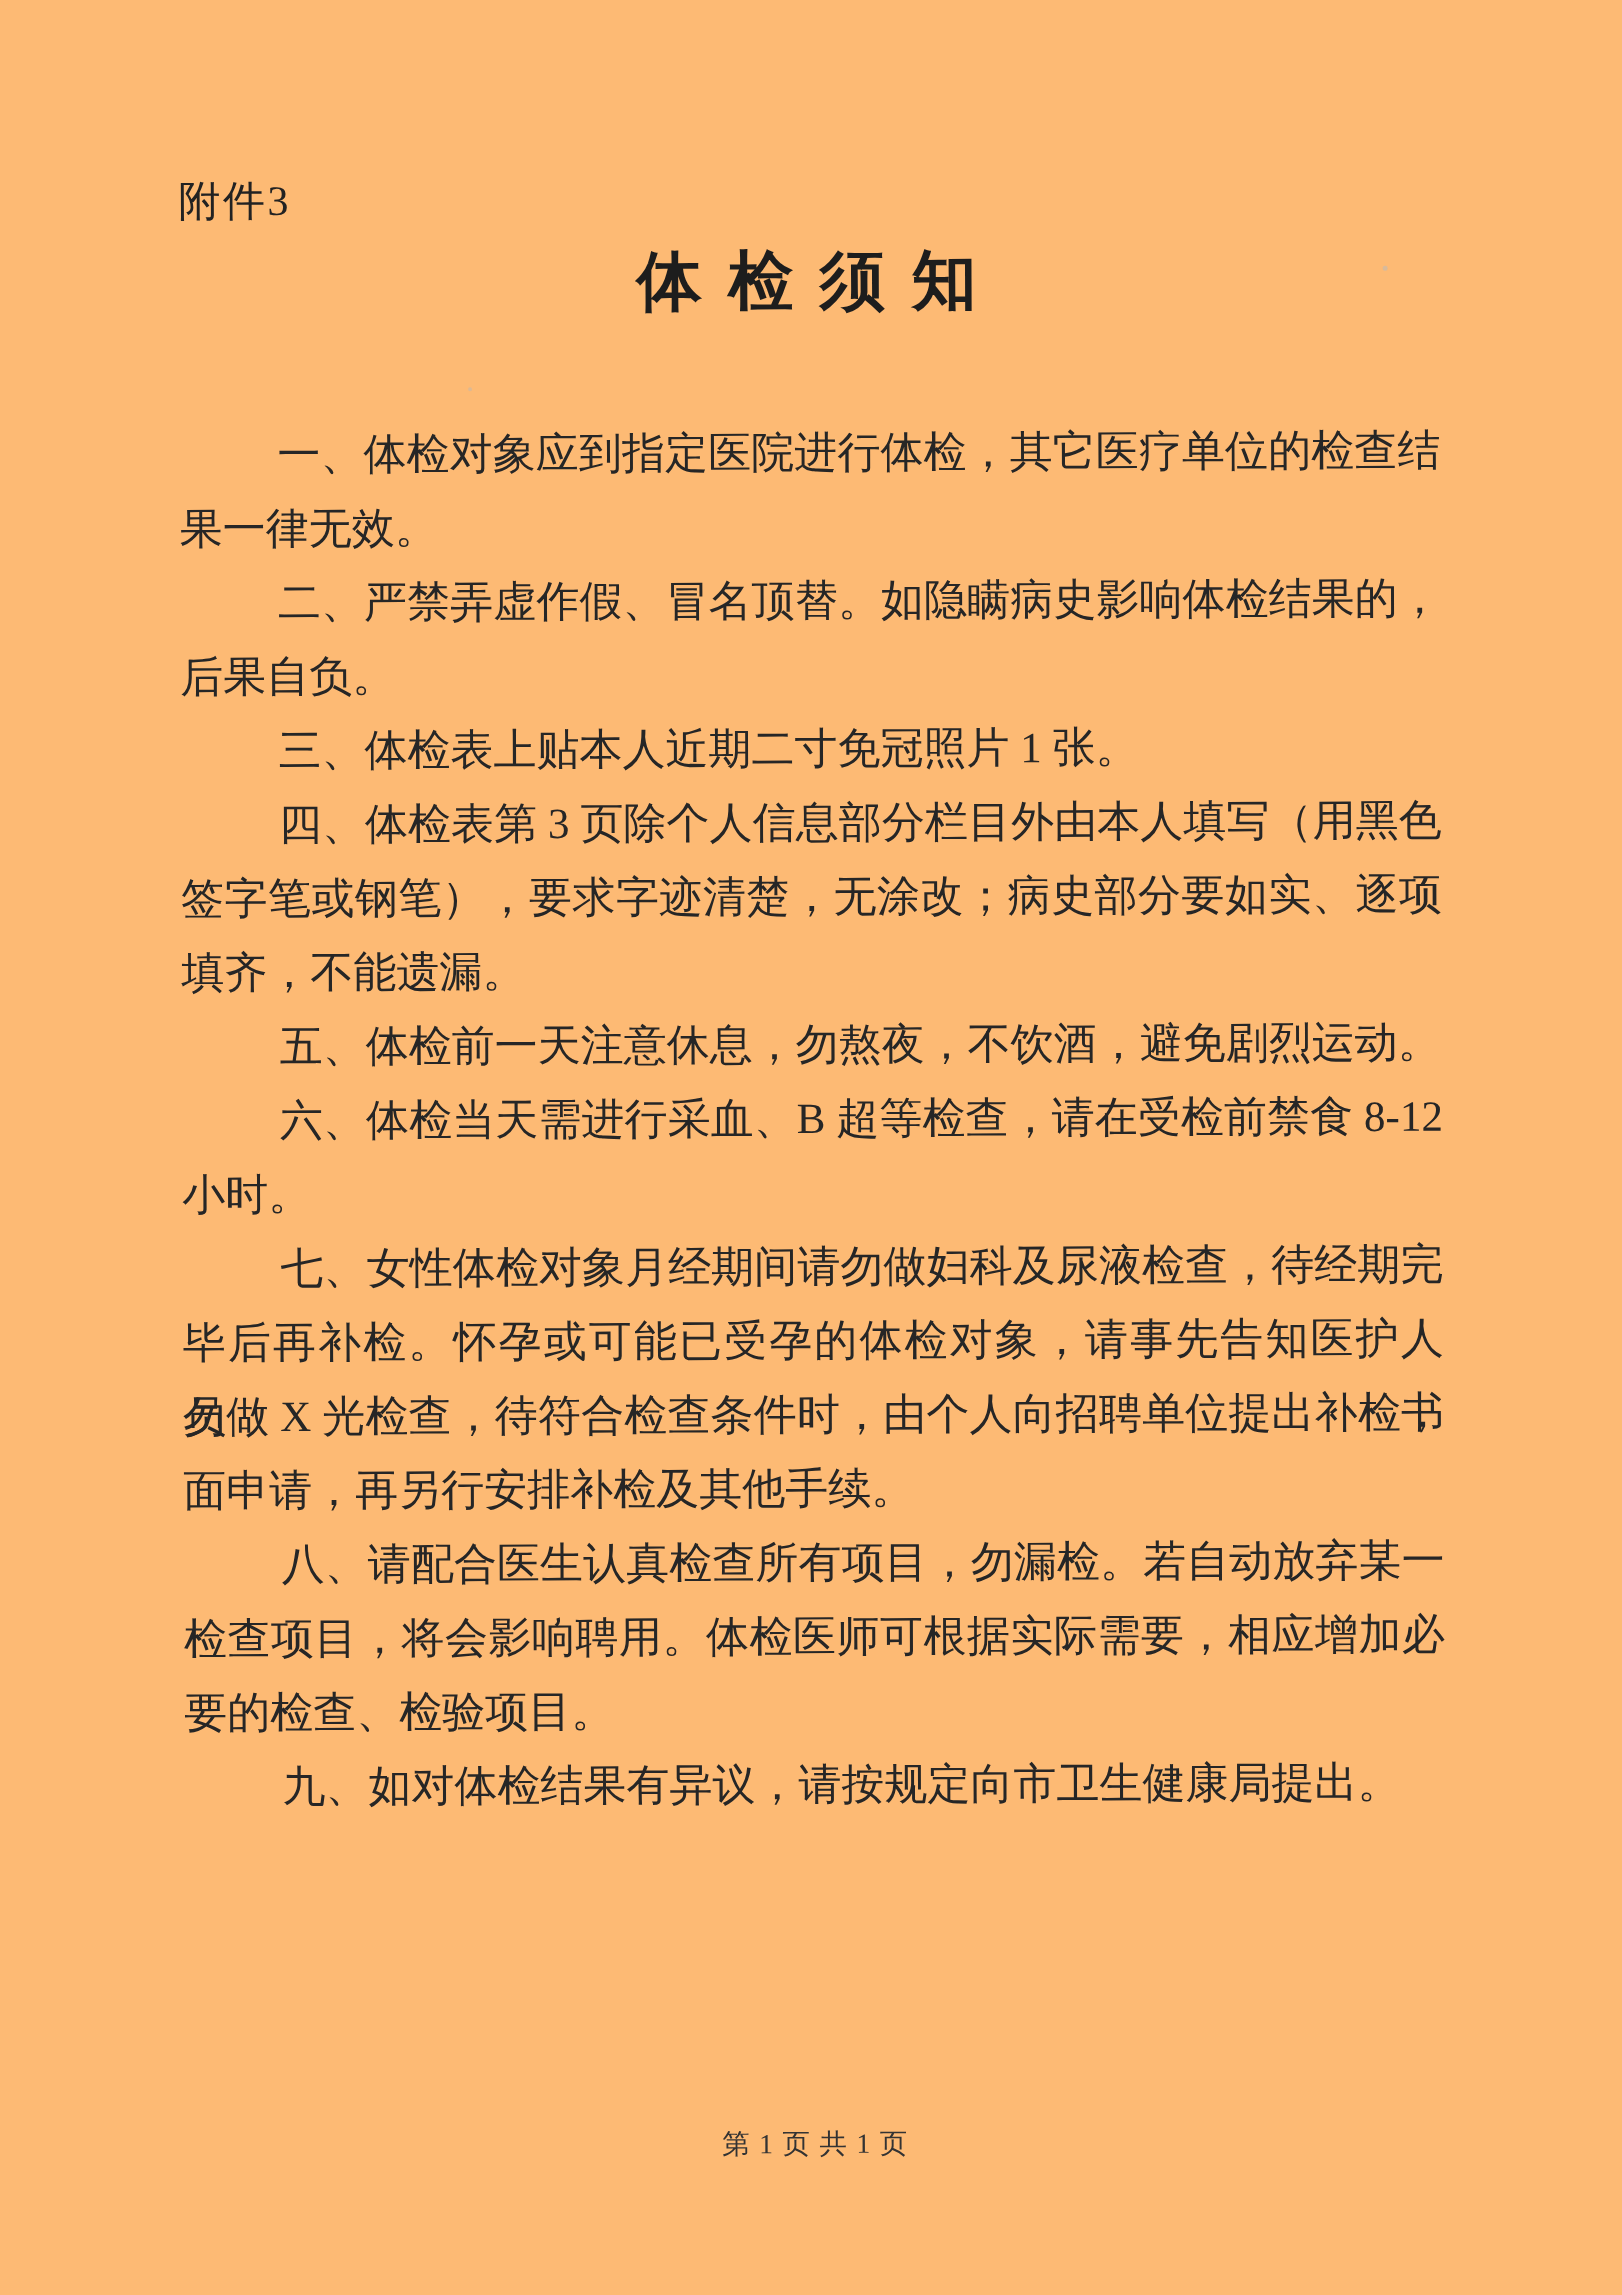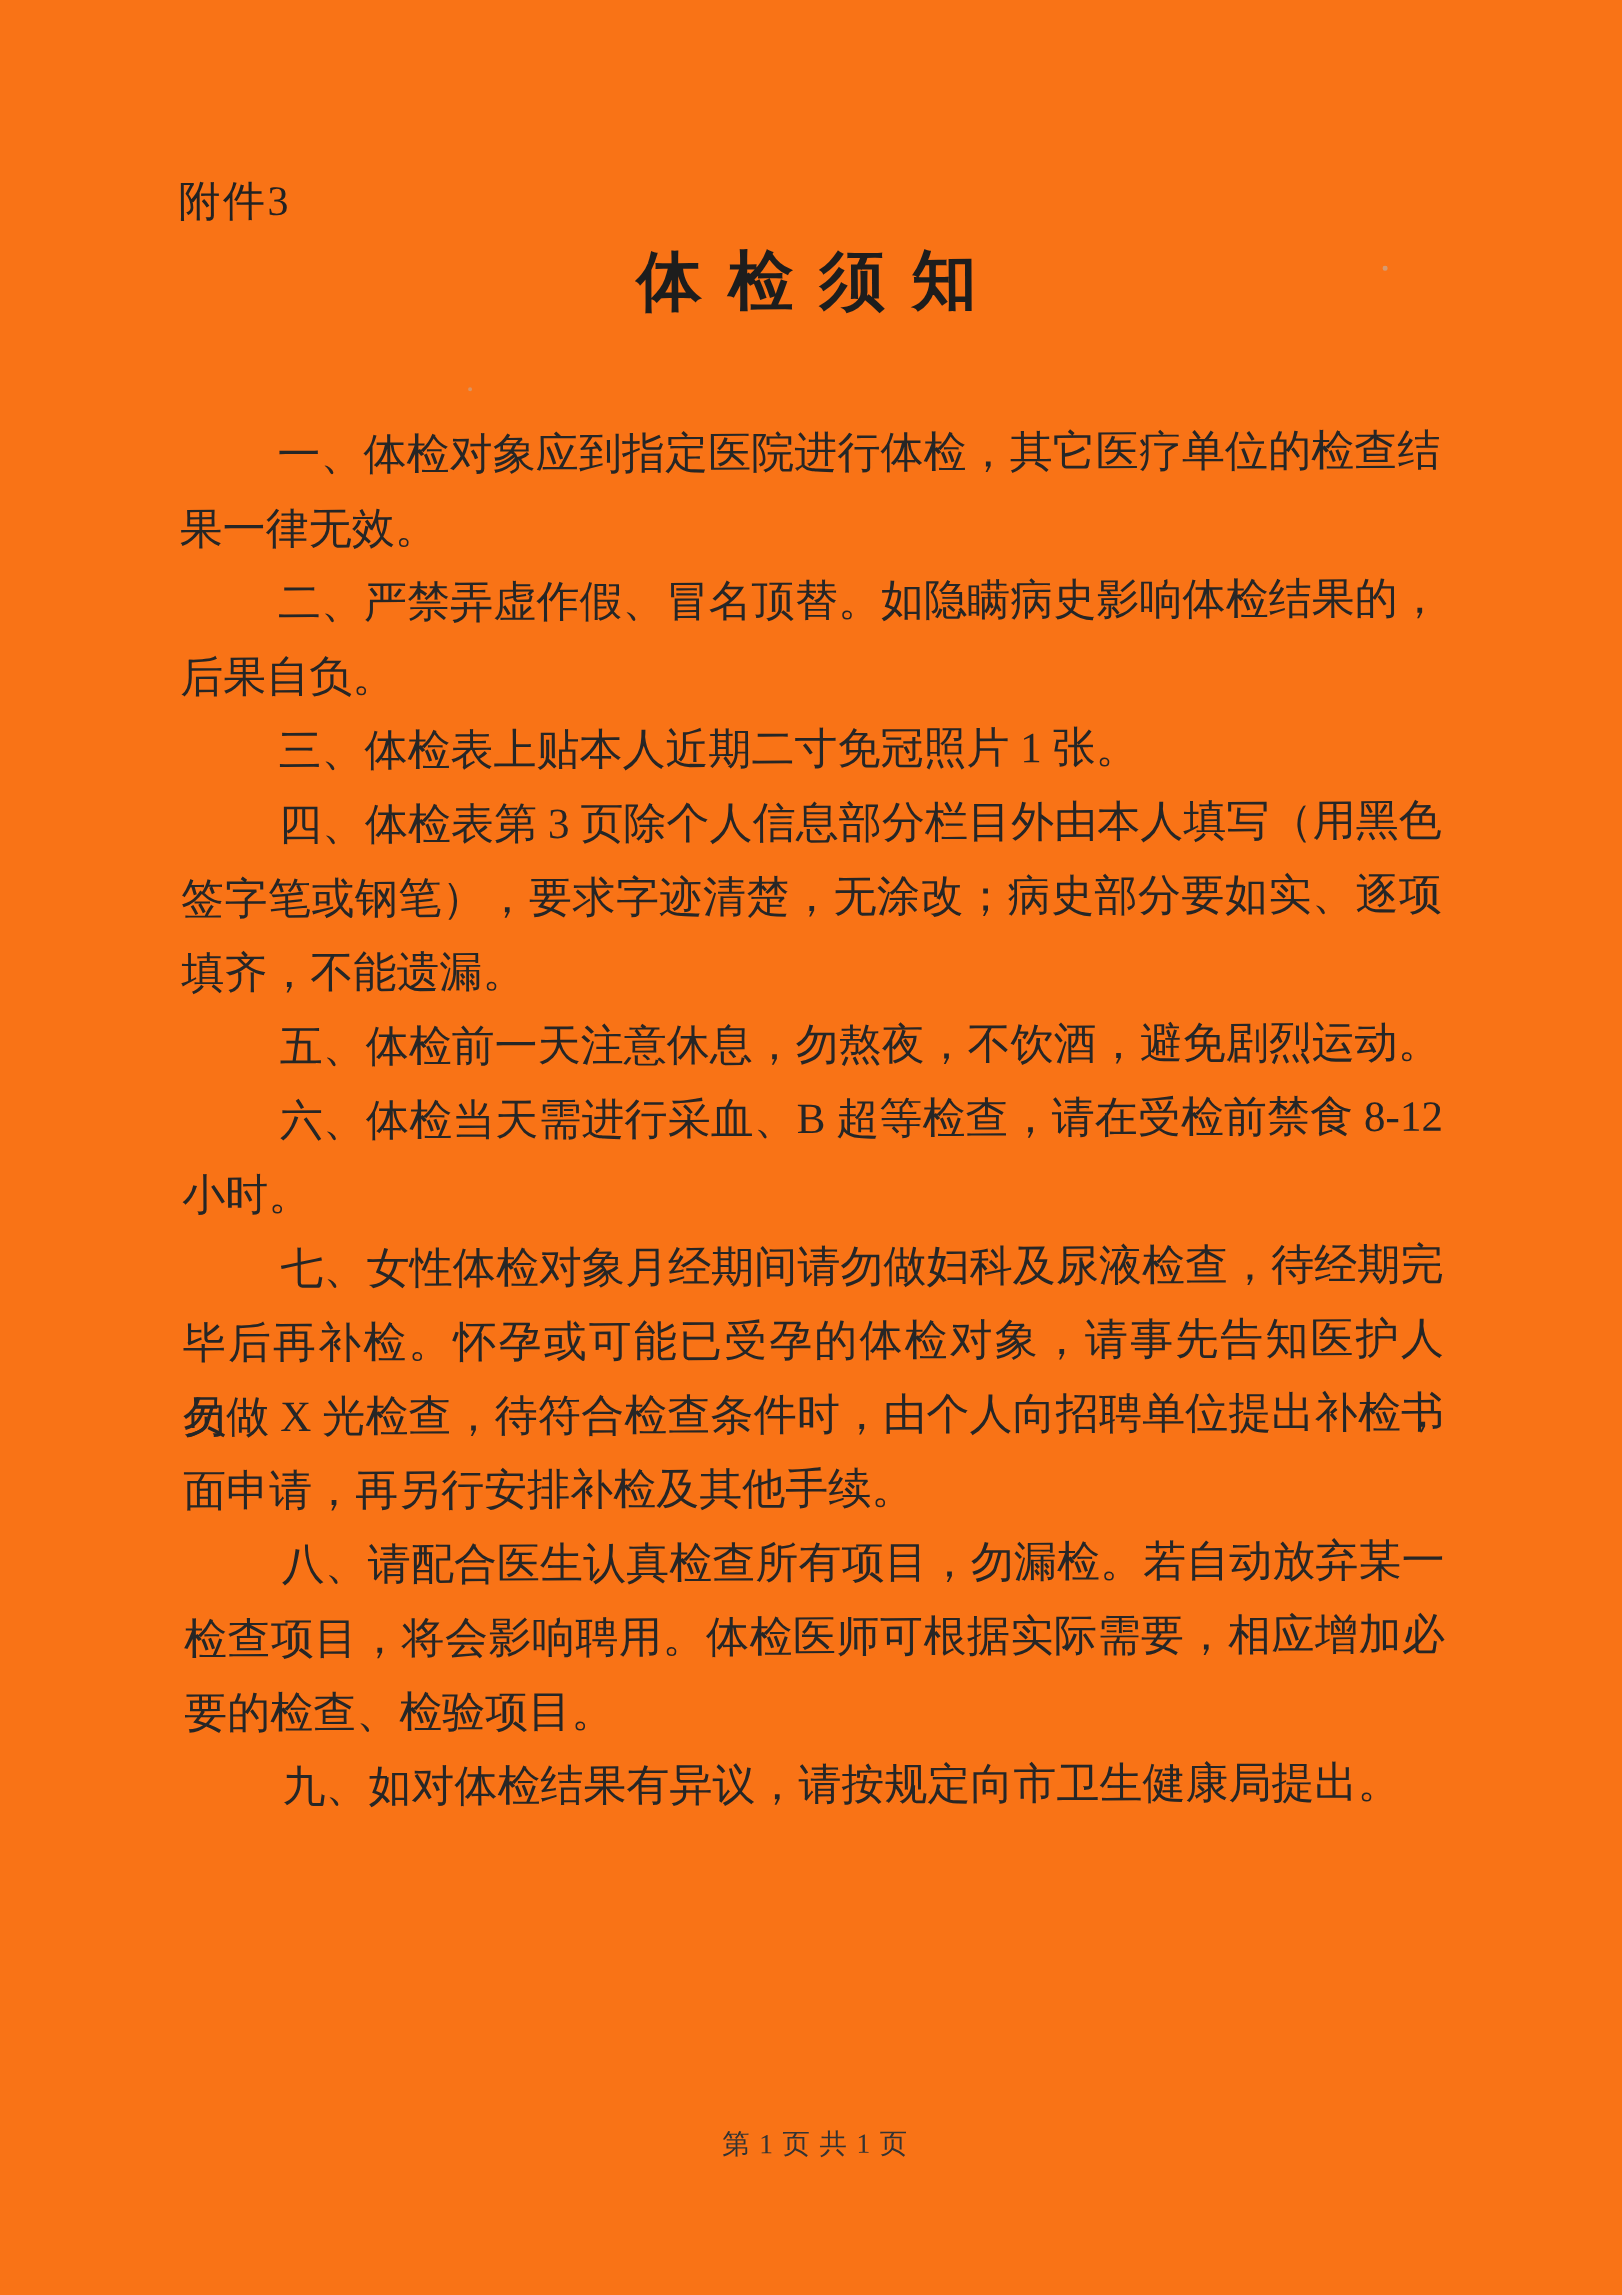--- a/index.html
+++ b/index.html
@@ -4,21 +4,21 @@
 <style>
   html, body {
     margin: 0;
     padding: 0;
     background: #ffffff;
   }
   .page {
     position: relative;
     width: 1623px;
     height: 2295px;
-    background: #f97316;
+    background: #fdba74;
     overflow: hidden;
     font-family: "Liberation Serif", "DejaVu Serif", serif;
   }
   .page-inner {
     position: absolute;
     left: 0; top: 0; right: 0; bottom: 0;
     transform: rotate(-0.22deg);
     transform-origin: 50% 50%;
   }
   .attachment {

